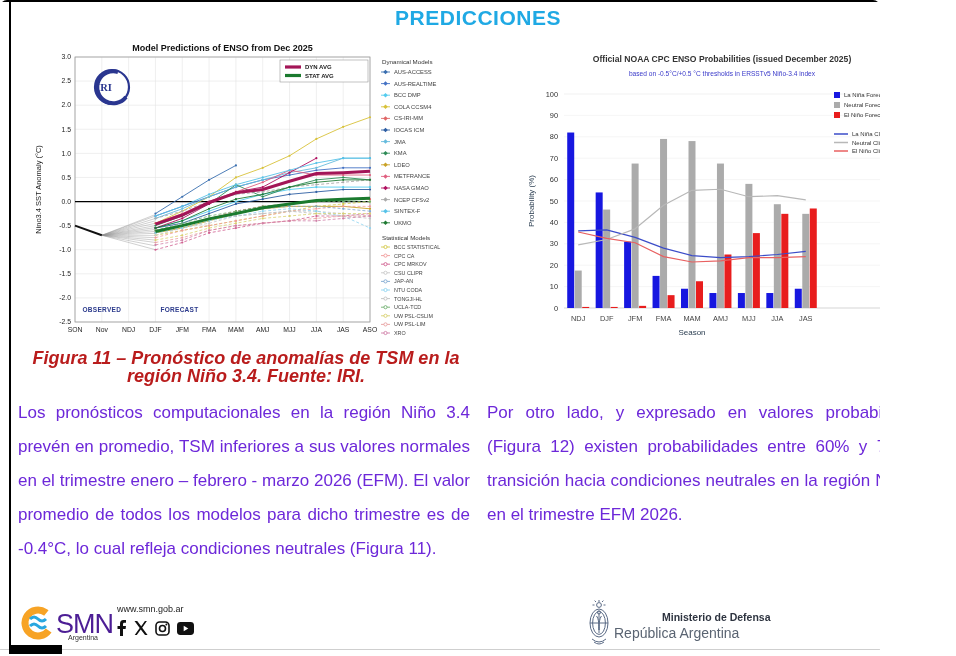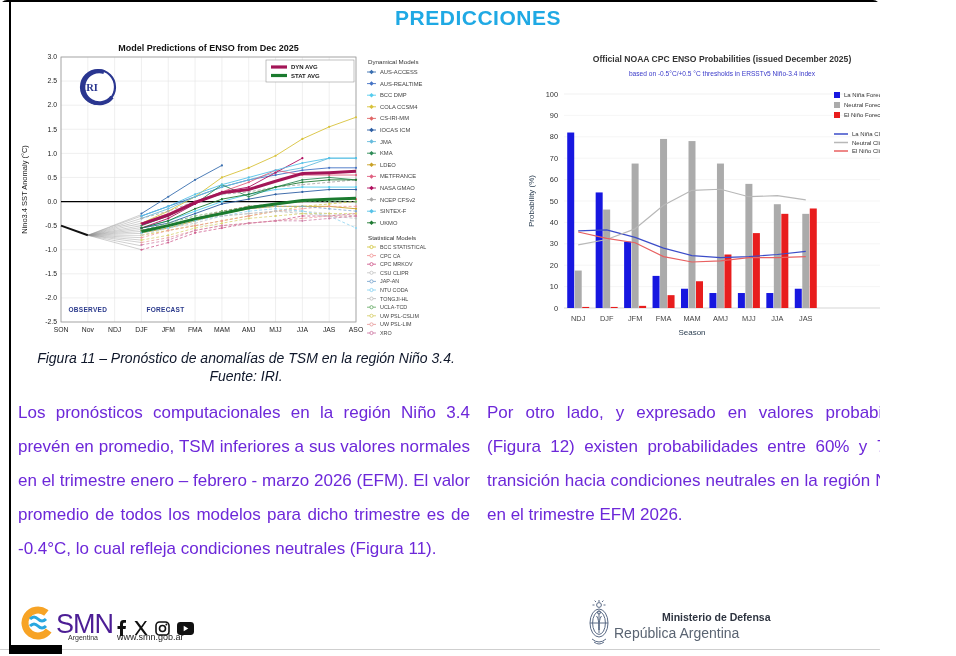--- a/index.html
+++ b/index.html
@@ -4,35 +4,35 @@
 <style>
   html,body{margin:0;padding:0;background:#fff;}
   .page{position:relative;width:880px;height:656px;background:#fff;overflow:hidden;
         font-family:"Liberation Sans",sans-serif;color:#000;border-radius:7px;}
   .top-line{position:absolute;left:0;top:0;width:956px;height:2px;background:#000;}
   .left-line{position:absolute;left:9px;top:2px;width:2px;height:652px;background:#000;}
   .bottom-gray{position:absolute;left:0;top:649px;width:956px;height:1px;background:#cfcfcf;}
   .corner-bar{position:absolute;left:9px;top:645px;width:53px;height:9px;background:#000;}
   .page-title{position:absolute;left:0;top:6px;width:956px;text-align:center;
         font-size:21px;font-weight:bold;letter-spacing:.5px;color:#1FA9E4;}
-  .chart-left{position:absolute;left:16px;top:42px;width:430px;height:300px;}
+  .chart-left{position:absolute;left:30px;top:42px;width:430px;height:300px;}
   .chart-right{position:absolute;left:522px;top:50px;width:428px;height:292px;}
   svg{font-family:"Liberation Sans",sans-serif;}
-  .cap{position:absolute;font-weight:normal;font-style:italic;font-size:14px;
-        line-height:18px;text-align:center;color:#0f172a;}
+  .cap{position:absolute;font-weight:bold;font-style:italic;font-size:18px;
+        line-height:18px;text-align:center;color:#b91c1c;}
   .cap1{left:28px;top:349px;width:436px;}
   .cap2{left:492px;top:346px;width:448px;}
   .para{position:absolute;width:452px;font-size:17px;line-height:34px;
         text-align:justify;color:#6d28d9;}
   .p1{left:18px;top:396px;}
   .p2{left:487px;top:396px;}
   .smn-logo{position:absolute;left:20px;top:601px;}
   .smn-name{position:absolute;left:56px;top:609px;font-size:27px;letter-spacing:-1px;color:#4c1d95;}
   .smn-sub{position:absolute;left:58px;top:634px;width:40px;text-align:right;font-size:7px;color:#333;}
-  .website{position:absolute;left:117px;top:632px;font-size:9px;color:#222;}
+  .website{position:absolute;left:117px;top:604px;font-size:9px;color:#222;}
   .social-row{position:absolute;left:115px;top:620px;display:flex;gap:7px;align-items:center;}
   .ministry-crest{position:absolute;left:587px;top:599px;}
   .ministry-name{position:absolute;left:614px;top:611px;font-size:10.5px;font-weight:bold;color:#2e3440;margin-left:48px;}
   .ministry-sub{position:absolute;left:614px;top:625px;font-size:14px;color:#5a6472;}
 </style>
 </head>
 <body>
 
 <div class="page">
   <div class="top-line"></div>

